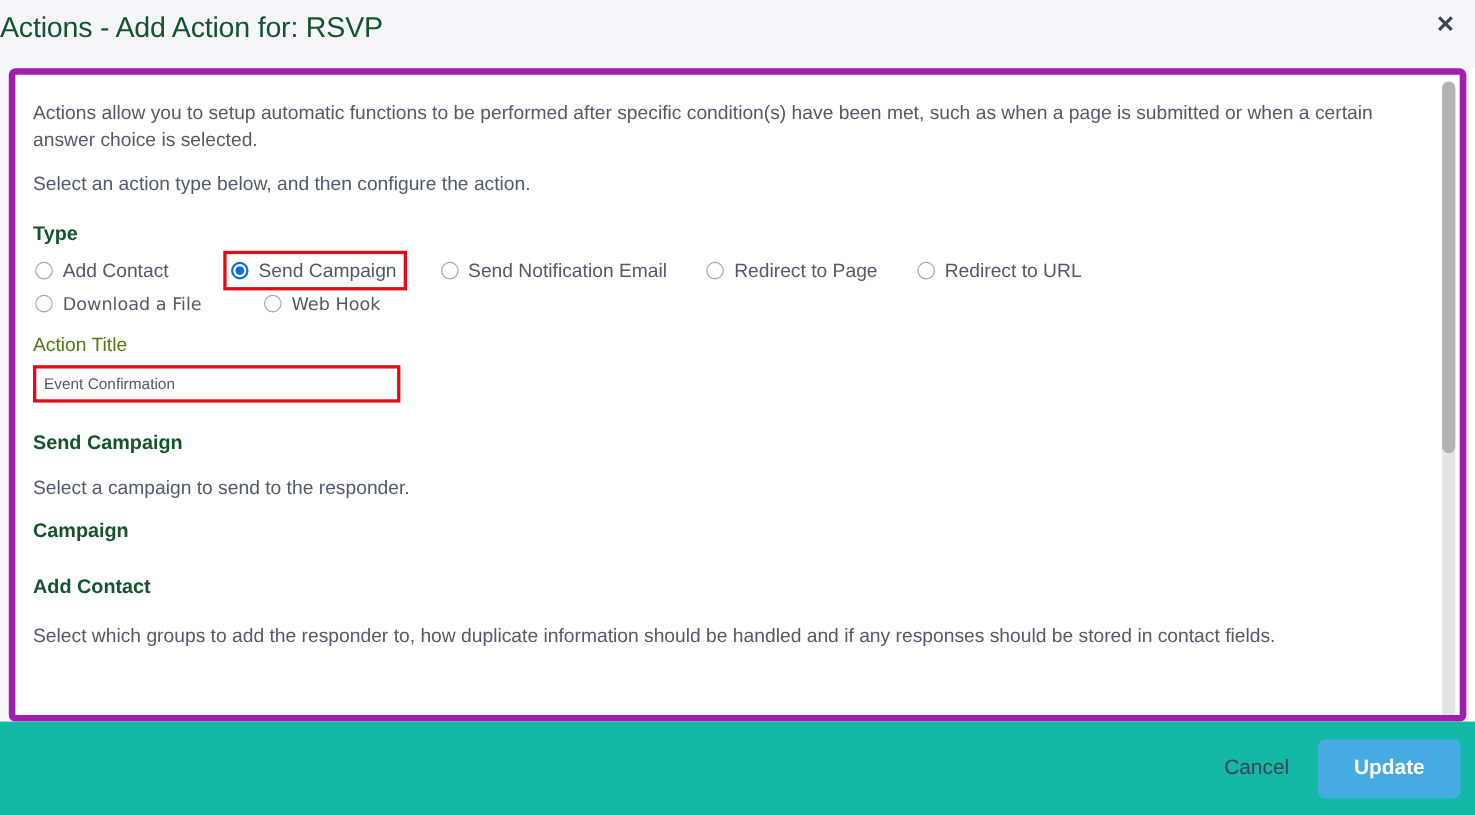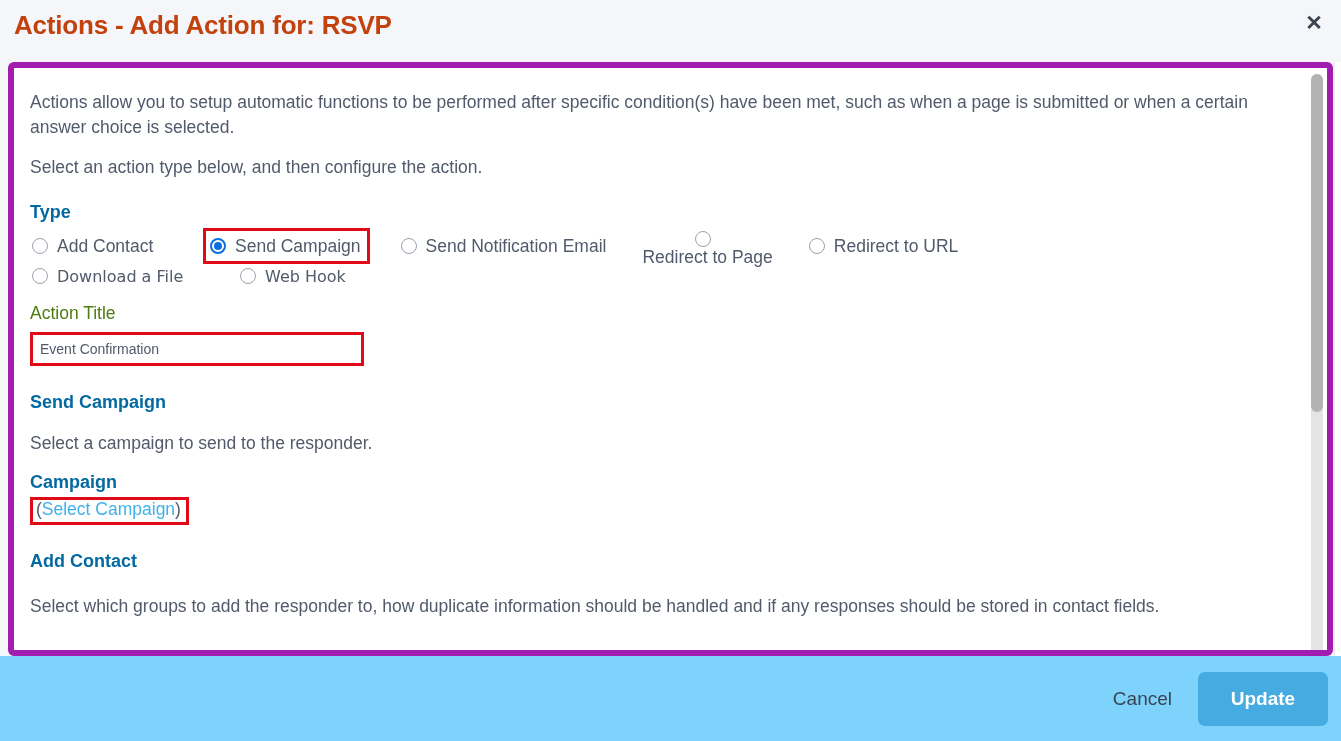--- a/index.html
+++ b/index.html
@@ -26,25 +26,25 @@
 
   
   #modal-header {
     height: 58px;
     flex: 0 0 58px;
     background: #f4f6f9;
     position: relative;
   }
   #modal-title {
     position: absolute;
-    left: 14px;
+    left: 0;
     top: 10px;
     font-size: 26px;
-    font-weight: bold;
-    color: #c2410c;
+    font-weight: normal;
+    color: #14532d;
     letter-spacing: -0.2px;
     white-space: nowrap;
   }
   #close-button {
     position: absolute;
     right: 13px;
     top: 8px;
     width: 28px;
     height: 28px;
     display: flex;
@@ -95,21 +95,21 @@
     color: #515a6b;
     margin: 0 0 0 0;
     max-width: 1280px;
   }
   #intro-paragraph { margin-bottom: 15px; }
   #instruction-paragraph { margin-bottom: 22px; }
 
   .section-heading {
     font-size: 18px;
     font-weight: bold;
-    color: #0369a1;
+    color: #14532d;
     margin: 0 0 10px 0;
   }
   .field-label {
     font-size: 17.5px;
     color: #4d7c0f;
     margin: 0 0 8px 0;
   }
 
   
   #type-heading { margin-bottom: 8px; }
@@ -231,21 +231,21 @@
     cursor: pointer;
   }
 
   
   #modal-footer {
     position: absolute;
     left: 0;
     right: 0;
     top: 656px;
     height: 85px;
-    background: #7dd3fc;
+    background: #14b8a6;
     display: flex;
     align-items: center;
     justify-content: flex-end;
     padding-right: 13px;
     box-sizing: border-box;
   }
   #cancel-button {
     font-size: 19px;
     color: #3c4452;
     background: none;
@@ -310,21 +310,21 @@
           <div class="radio-option checked hl-box">
             <span class="radio-mark"></span>
             <span class="radio-label">Send Campaign</span>
           </div>
 
           <div class="radio-option" style="margin-left:32px;">
             <span class="radio-mark"></span>
             <span class="radio-label">Send Notification Email</span>
           </div>
 
-          <div class="radio-option" style="margin-left:32px;flex-direction:column;">
+          <div class="radio-option" style="margin-left:32px;">
             <span class="radio-mark"></span>
             <span class="radio-label">Redirect to Page</span>
           </div>
 
           <div class="radio-option" style="margin-left:32px;">
             <span class="radio-mark"></span>
             <span class="radio-label">Redirect to URL</span>
           </div>
         </div>
 
@@ -353,23 +353,20 @@
         <div class="section-heading">Send Campaign</div>
 
         <div class="gap-8"></div>
 
         <p class="para">Select a campaign to send to the responder.</p>
 
         <div class="gap-16"></div>
 
         <div class="section-heading" style="margin-bottom:4px;">Campaign</div>
 
-        <div id="select-campaign-wrap">
-          <span class="paren">(</span><a id="select-campaign-link">Select Campaign</a><span class="paren">)</span>
-        </div>
 
         <div class="gap-26"></div>
 
         
         <div class="section-heading">Add Contact</div>
 
         <div class="gap-12"></div>
 
         <p class="para">Select which groups to add the responder to, how duplicate information should be handled and if any responses should be stored in contact fields.</p>
 

